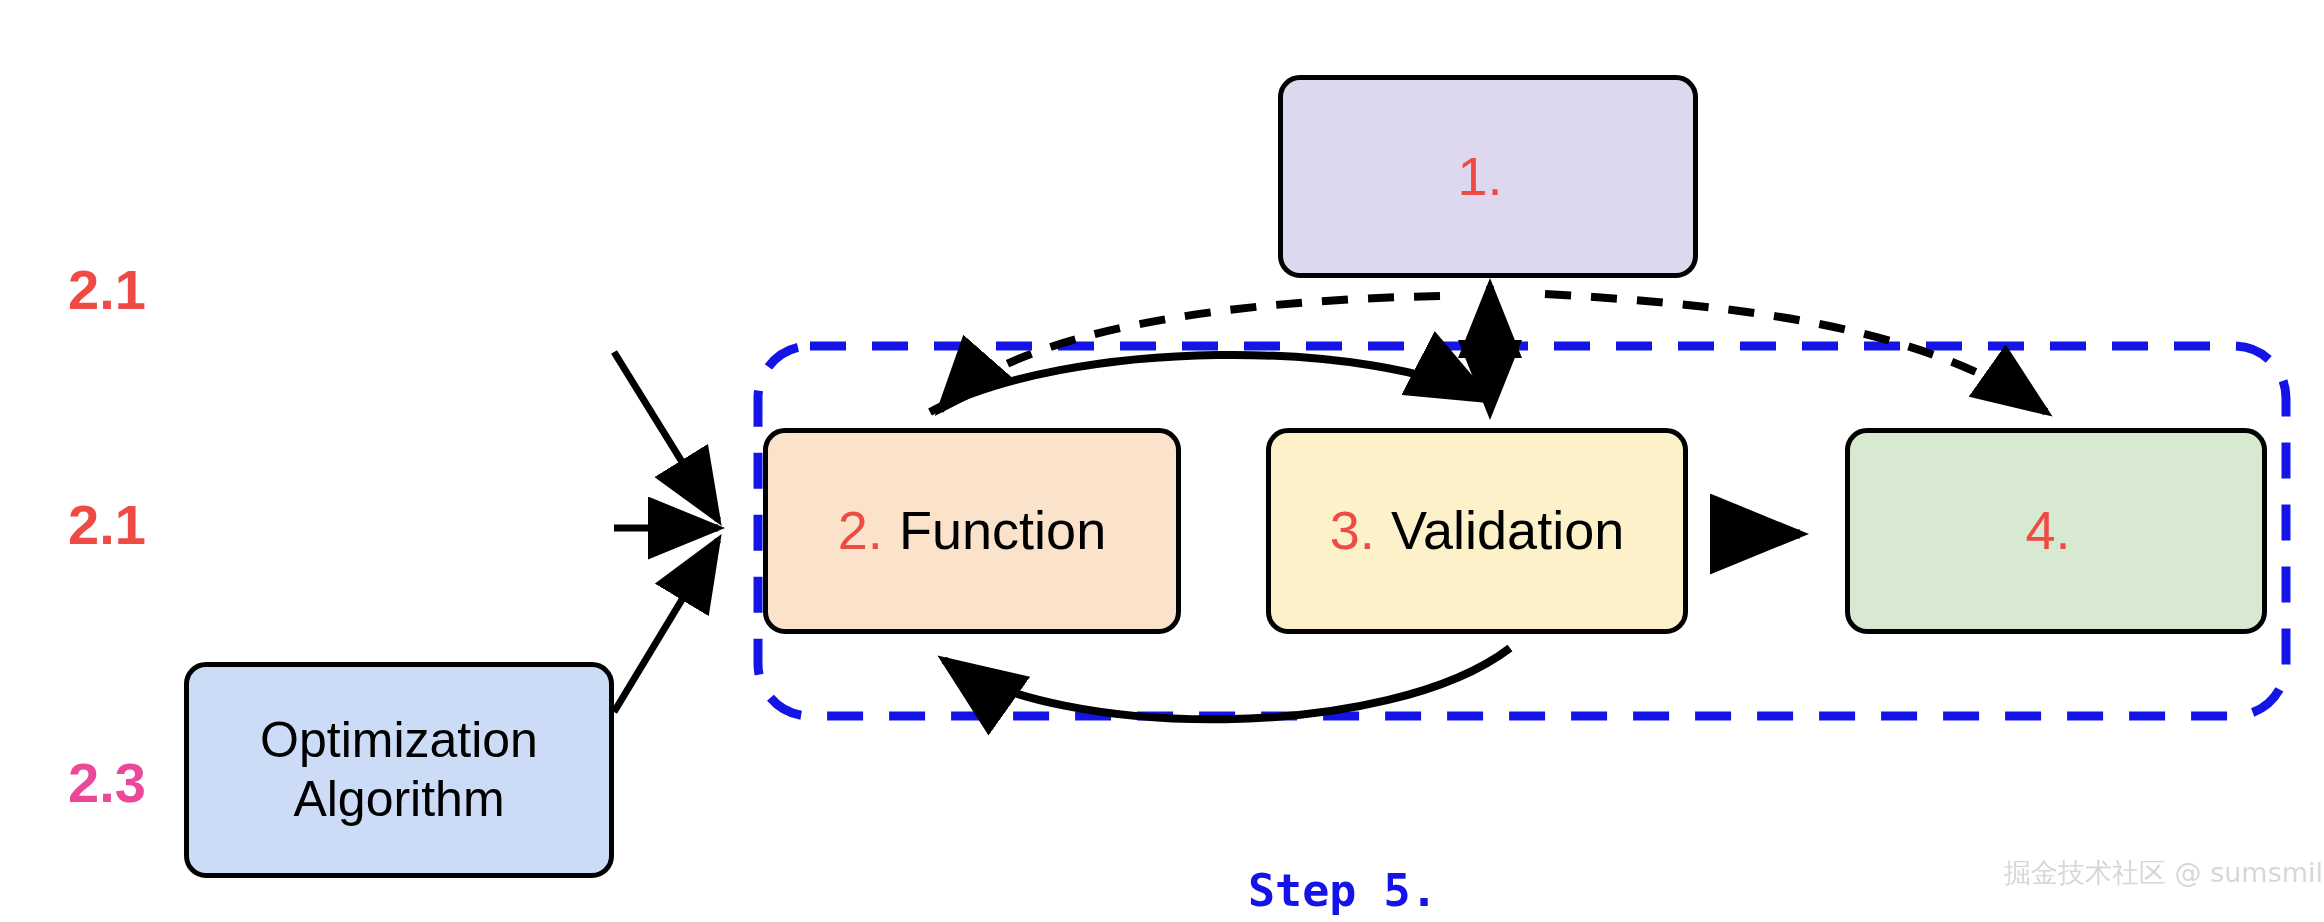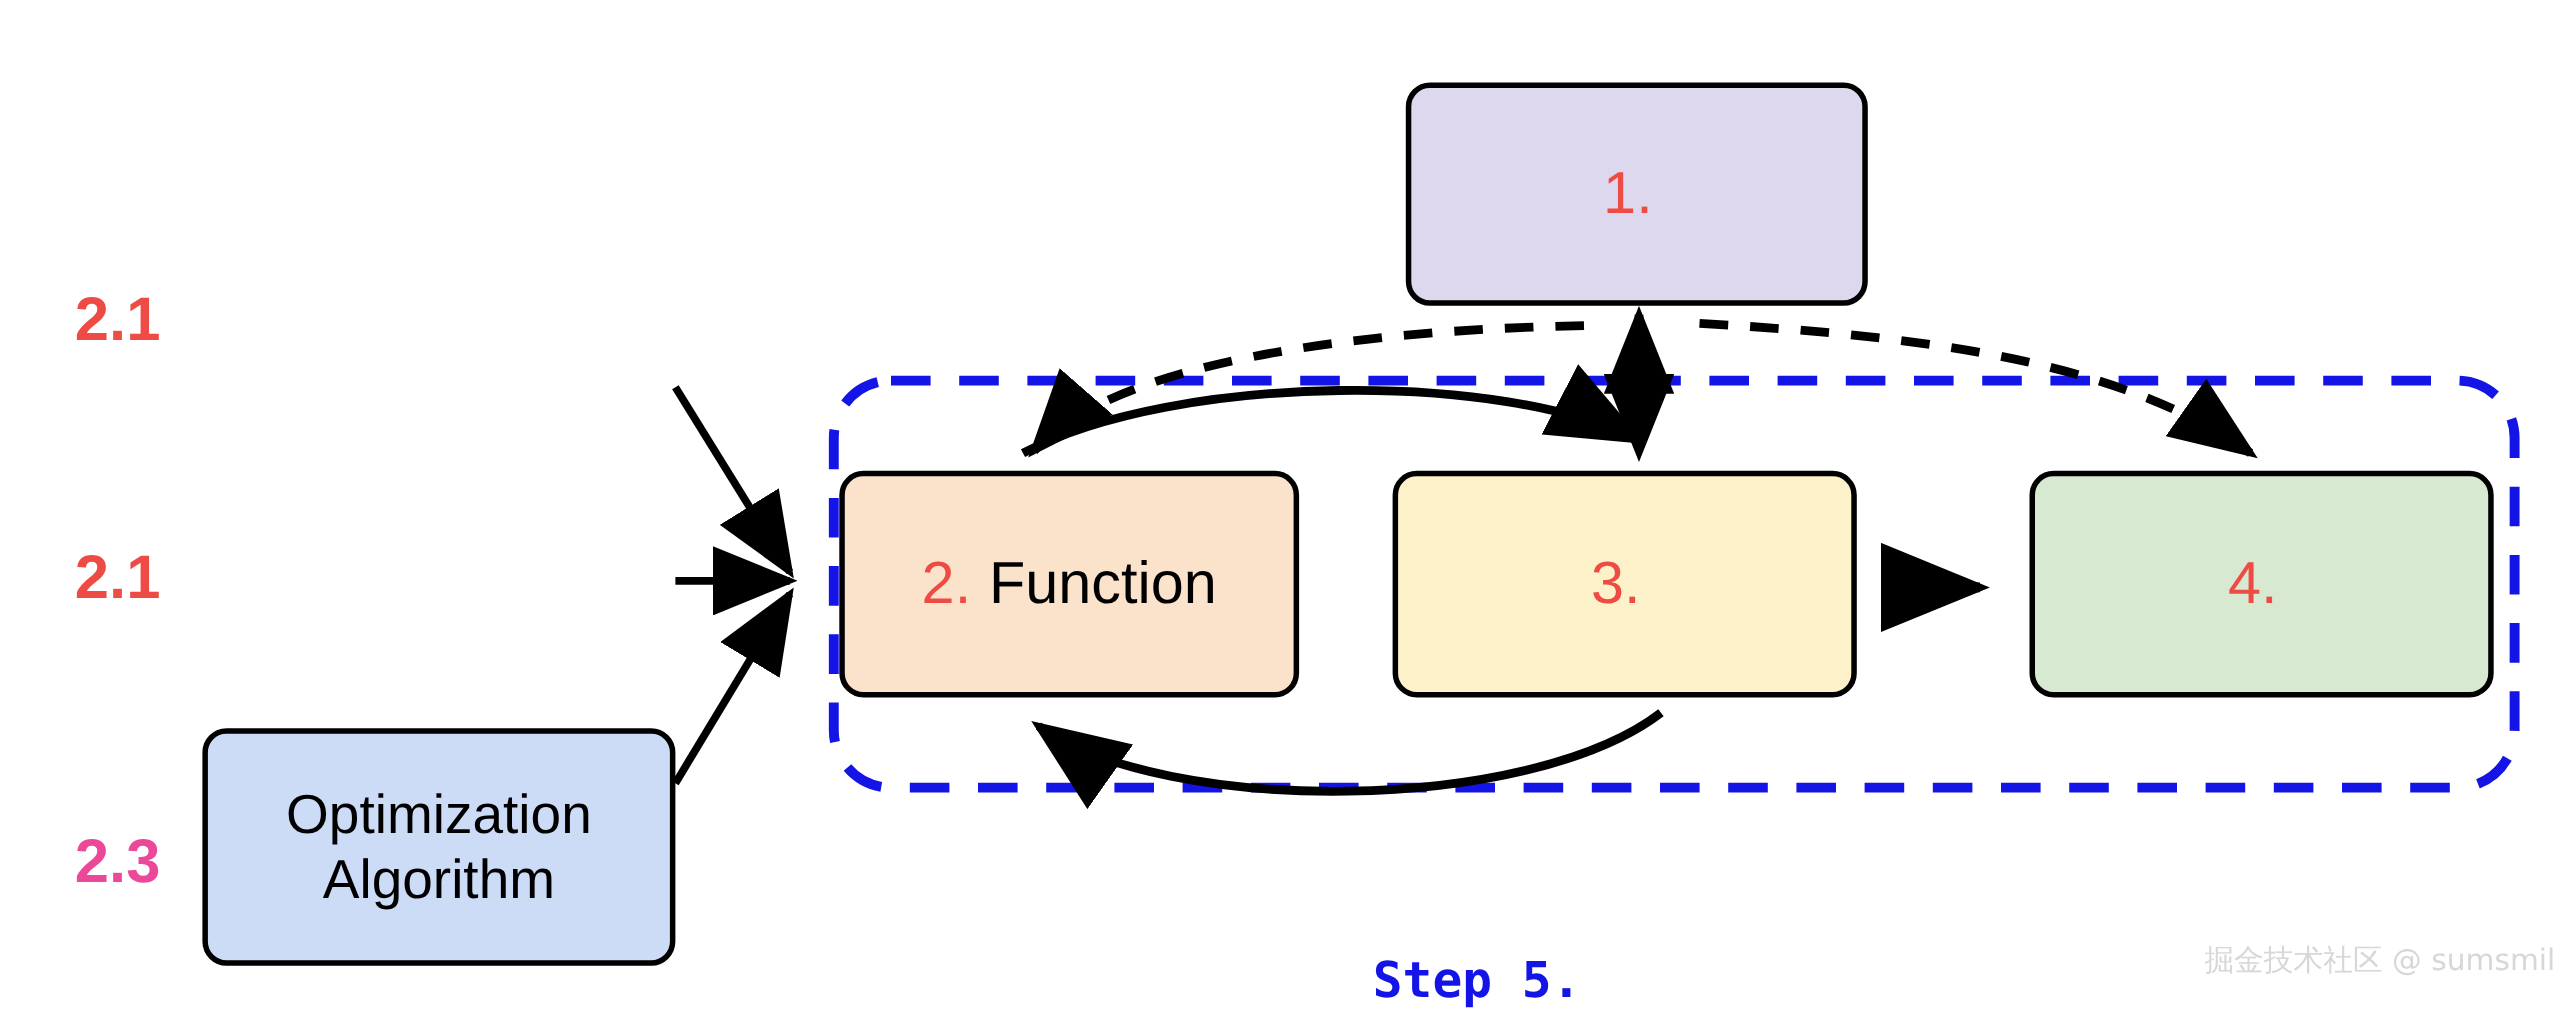--- a/index.html
+++ b/index.html
@@ -172,20 +172,21 @@
     <span class="step-num" style="color: rgb(239, 75, 69);">1.</span>
   </div>
 
   <div class="node" id="node-training" style="background: rgb(251, 227, 203);">
     <span class="step-num" style="color: rgb(239, 75, 69);">2.</span>
     <span class="node-label">Function</span>
   </div>
 
   <div class="node" id="node-validation" style="background: rgb(252, 241, 200);">
     <span class="step-num" style="color: rgb(239, 75, 69);">3.</span>
+    <span class="node-label">Validation</span>
   </div>
 
   <div class="node" id="node-testing" style="background: rgb(216, 233, 209);">
     <span class="step-num" style="color: rgb(239, 75, 69);">4.</span>
   </div>
 
   <div id="step5-caption" style="color: rgb(20, 20, 230);">
     <div>Step 5.</div>
     
   </div>

